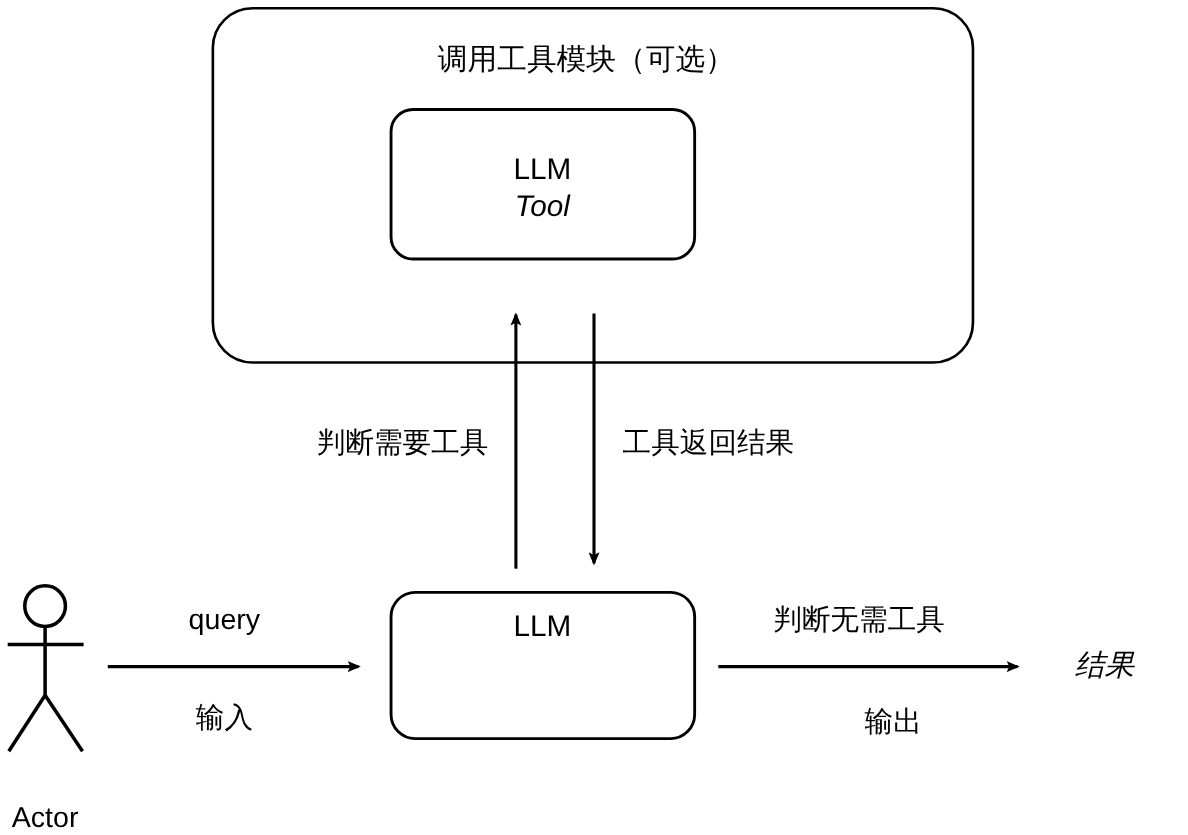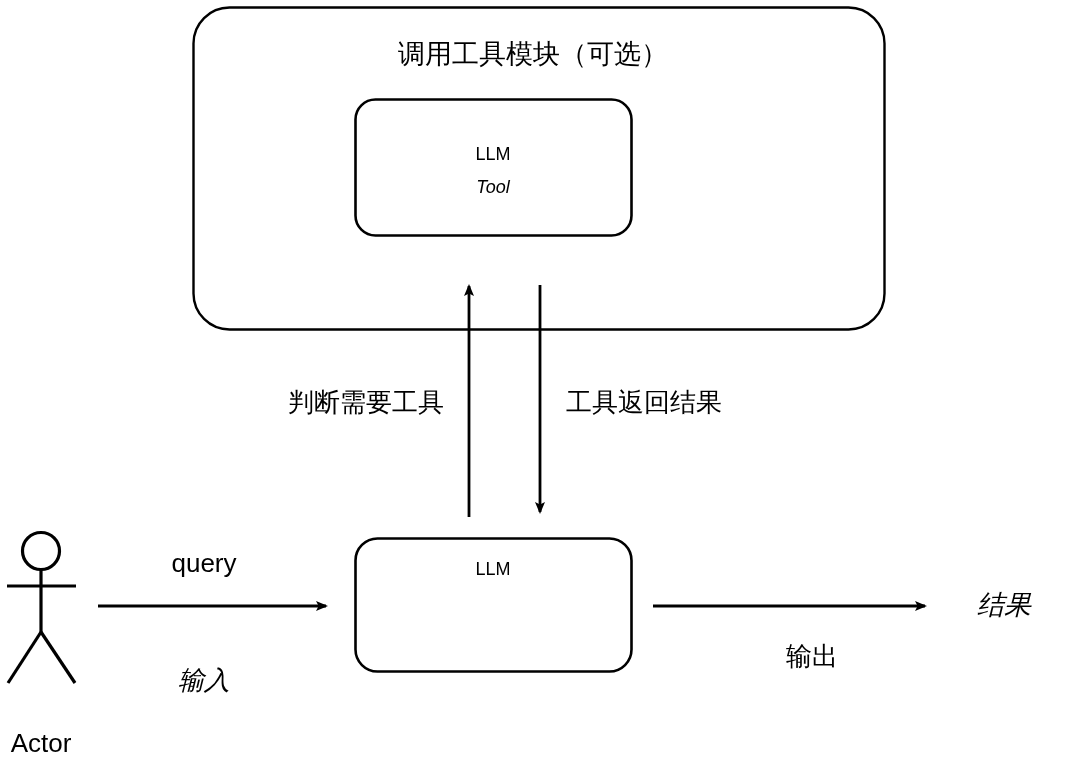--- a/index.html
+++ b/index.html
@@ -32,21 +32,21 @@
     color: #000;
   }
   .lbl.center {
     transform: translate(-50%, -50%);
     text-align: right;
   }
   .title-text {
     font-size: 27px;
   }
   .box-text {
-    font-size: 18px;
+    font-size: 27px;
     text-align: center;
   }
   .edge-text {
     font-size: 26px;
   }
   .actor-text {
     font-size: 26px;
   }
   .result-text {
     font-size: 27px;
@@ -91,21 +91,22 @@
 
   <div class="lbl center box-text" style="left:493px; top:155px;">LLM</div>
   <div class="lbl center box-text" style="left:493px; top:188px;font-style:italic;">Tool</div>
 
   <div class="lbl center edge-text" style="left:644px; top:402px;">工具返回结果</div>
   <div class="lbl center edge-text" style="left:366px; top:402px;">判断需要工具</div>
 
   <div class="lbl center box-text" style="left:493px; top:570px;">LLM</div>
 
   <div class="lbl center edge-text" style="left:204px; top:563px;">query</div>
-  <div class="lbl center edge-text" style="left:204px; top:680px;font-style:italic;">输入</div>
+  <div class="lbl center edge-text" style="left:204px; top:652px;">输入</div>
 
+  <div class="lbl center edge-text" style="left:781px; top:563px;">判断无需工具</div>
   <div class="lbl center edge-text" style="left:812px; top:656px;">输出</div>
 
   <div class="lbl center result-text" style="left:1004px; top:606px;font-style:italic;">结果</div>
 
   <div class="lbl center actor-text" style="left:41px; top:711px;margin-top:32px;">Actor</div>
 
 </div>
 
 </body></html>

